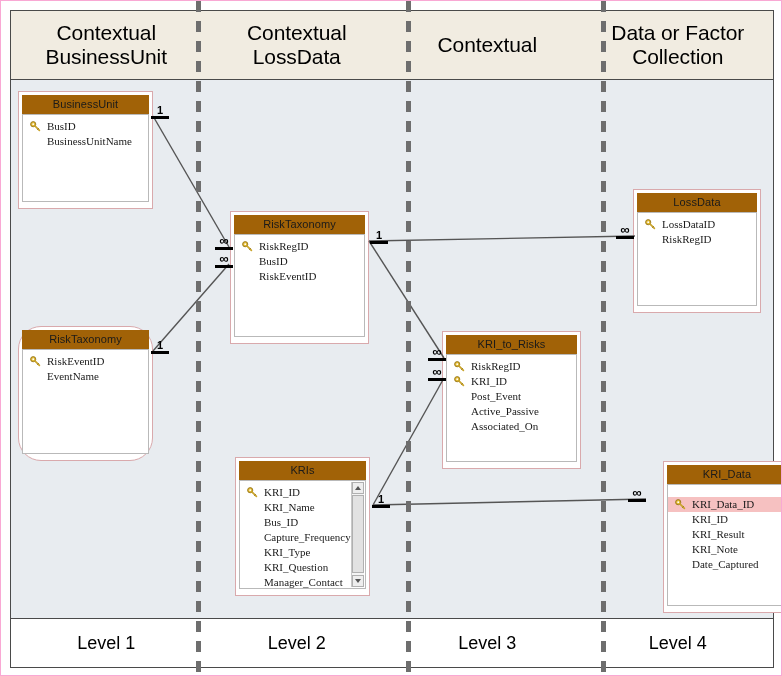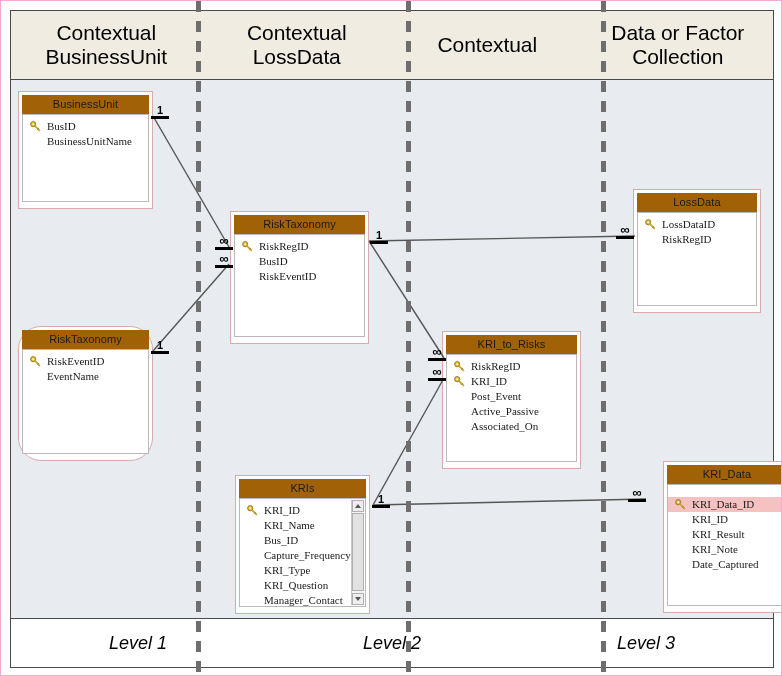--- a/index.html
+++ b/index.html
@@ -63,21 +63,20 @@
     position: absolute;
     left: 9px;
     top: 618px;
     width: 764px;
     height: 49px;
     background: #ffffff;
     border: 1px solid #4a4a4a;
     border-top: none;
     box-sizing: border-box;
     display: flex;
-    font-style: italic;
   }
   .footer-cell {
     flex: 1 1 0;
     display: flex;
     align-items: center;
     justify-content: center;
     font-size: 18px;
     color: #000000;
   }
 
@@ -240,20 +239,21 @@
       <span>Collection</span>
     </div>
   </div>
 
   <div class="canvas"></div>
 
   <div class="footer-band">
     <div class="footer-cell">Level 1</div>
     <div class="footer-cell">Level 2</div>
     <div class="footer-cell">Level 3</div>
+    <div class="footer-cell">Level 4</div>
   </div>
 
   <div class="divider" style="left:195px;"></div>
   <div class="divider" style="left:405px;"></div>
   <div class="divider" style="left:600px;"></div>
 
   <svg class="lines" viewBox="0 0 782 676" width="782" height="676">
 
     <path d="M 152 115 L 228 246" stroke="#555555" stroke-width="1.4" fill="none"></path>
 
@@ -368,21 +368,21 @@
       </div>
       <div class="fld">
         <span>BusID</span>
       </div>
       <div class="fld">
         <span>RiskEventID</span>
       </div>
     </div>
   </div>
 
-  <div class="tbl" style="left:234px; top:474px; width:135px; height:139px;">
+  <div class="tbl" style="left:234px; top:456px; width:135px; height:139px;">
     <div class="tbl-title">KRIs</div>
     <div class="tbl-body">
       <div class="fld pk-row">
         <svg class="key-icon" viewBox="0 0 11 11">
           <circle cx="3.2" cy="3.2" r="2.6" fill="#e3bb34" stroke="#8a6a12" stroke-width="0.8"></circle>
           <circle cx="3.2" cy="3.2" r="0.9" fill="#ffffff"></circle>
           <path d="M4.9 4.8 L9.4 9.3" stroke="#c9a42c" stroke-width="1.7" stroke-linecap="round"></path>
           <path d="M7.4 8.6 L8.6 7.4" stroke="#8a6a12" stroke-width="1"></path>
         </svg>
         <span>KRI_ID</span>

